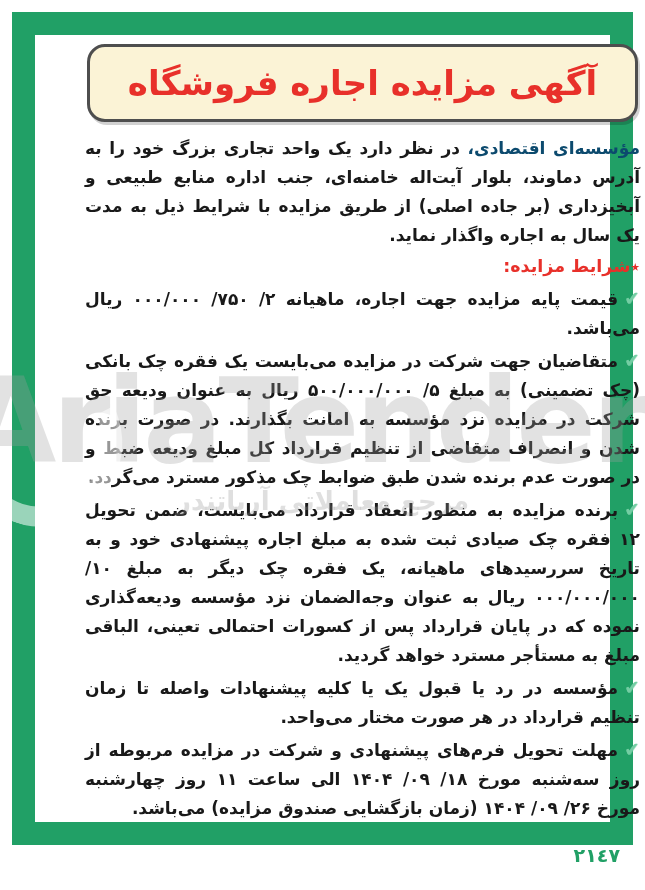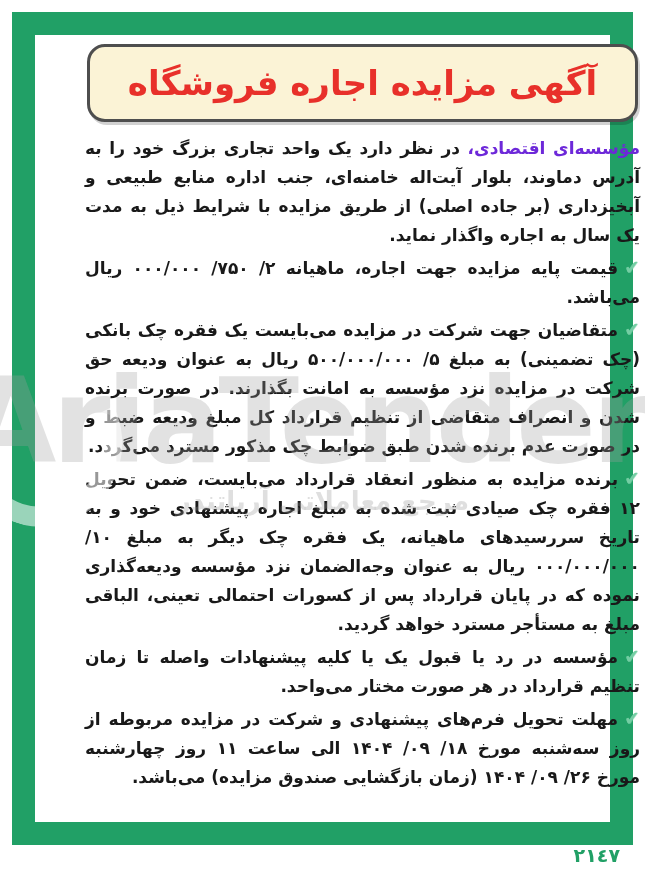--- a/index.html
+++ b/index.html
@@ -45,21 +45,21 @@
   }
   .bodytext{
     color:#191919;
     font-size:17px;
     font-weight:bold;
     line-height:29px;
     text-align:justify;
     text-justify:inter-word;
   }
   p.intro{margin:2px 0 0 0;}
-  .red{color:#6d28d9;}
+  .red{color:#0c4a6e;}
   .cond-heading{
     margin:2px 0 0 0;
     color:#e8302a;
     font-size:17.5px;
     font-weight:bold;
     line-height:29px;
   }
   .item{margin:3px 0 0 0;}
   .check{
     color:#74cda3;
@@ -106,20 +106,21 @@
 <div class="frame"></div>
 
 <div class="content">
 
   <div class="title-box">
     <h1>آگهی مزایده اجاره فروشگاه</h1>
   </div>
 
   <p class="bodytext intro"><span class="red">مؤسسه‌ای اقتصادی،</span><span> در نظر دارد یک واحد تجاری بزرگ خود را به آدرس دماوند، بلوار آیت‌اله خامنه‌ای، جنب اداره منابع طبیعی و آبخیزداری (بر جاده اصلی) از طریق مزایده با شرایط ذیل به مدت یک سال به اجاره واگذار نماید.</span></p>
 
+  <div class="cond-heading">٭شرایط مزایده:</div>
 
   <div class="bodytext item"><span class="check">✔</span><span>قیمت پایه مزایده جهت اجاره، ماهیانه ۲/ ۷۵۰/ ۰۰۰/۰۰۰ ریال می‌باشد.</span></div>
 
   <div class="bodytext item"><span class="check">✔</span><span>متقاضیان جهت شرکت در مزایده می‌بایست یک فقره چک بانکی (چک تضمینی) به مبلغ ۵/ ۵۰۰/۰۰۰/۰۰۰ ریال به عنوان ودیعه حق شرکت در مزایده نزد مؤسسه به امانت بگذارند. در صورت برنده شدن و انصراف متقاضی از تنظیم قرارداد کل مبلغ ودیعه ضبط و در صورت عدم برنده شدن طبق ضوابط چک مذکور مسترد می‌گردد.</span></div>
 
   <div class="bodytext item"><span class="check">✔</span><span>برنده مزایده به منظور انعقاد قرارداد می‌بایست، ضمن تحویل ۱۲ فقره چک صیادی ثبت شده به مبلغ اجاره پیشنهادی خود و به تاریخ سررسیدهای ماهیانه، یک فقره چک دیگر به مبلغ ۱۰/ ۰۰۰/۰۰۰/۰۰۰ ریال به عنوان وجه‌الضمان نزد مؤسسه ودیعه‌گذاری نموده که در پایان قرارداد پس از کسورات احتمالی تعینی، الباقی مبلغ به مستأجر مسترد خواهد گردید.</span></div>
 
   <div class="bodytext item"><span class="check">✔</span><span>مؤسسه در رد یا قبول یک یا کلیه پیشنهادات واصله تا زمان تنظیم قرارداد در هر صورت مختار می‌واحد.</span></div>
 
   <div class="bodytext item"><span class="check">✔</span><span>مهلت تحویل فرم‌های پیشنهادی و شرکت در مزایده مربوطه از روز سه‌شنبه مورخ ۱۸/ ۰۹/ ۱۴۰۴ الی ساعت ۱۱ روز چهارشنبه مورخ ۲۶/ ۰۹/ ۱۴۰۴ (زمان بازگشایی صندوق مزایده) می‌باشد.</span></div>

